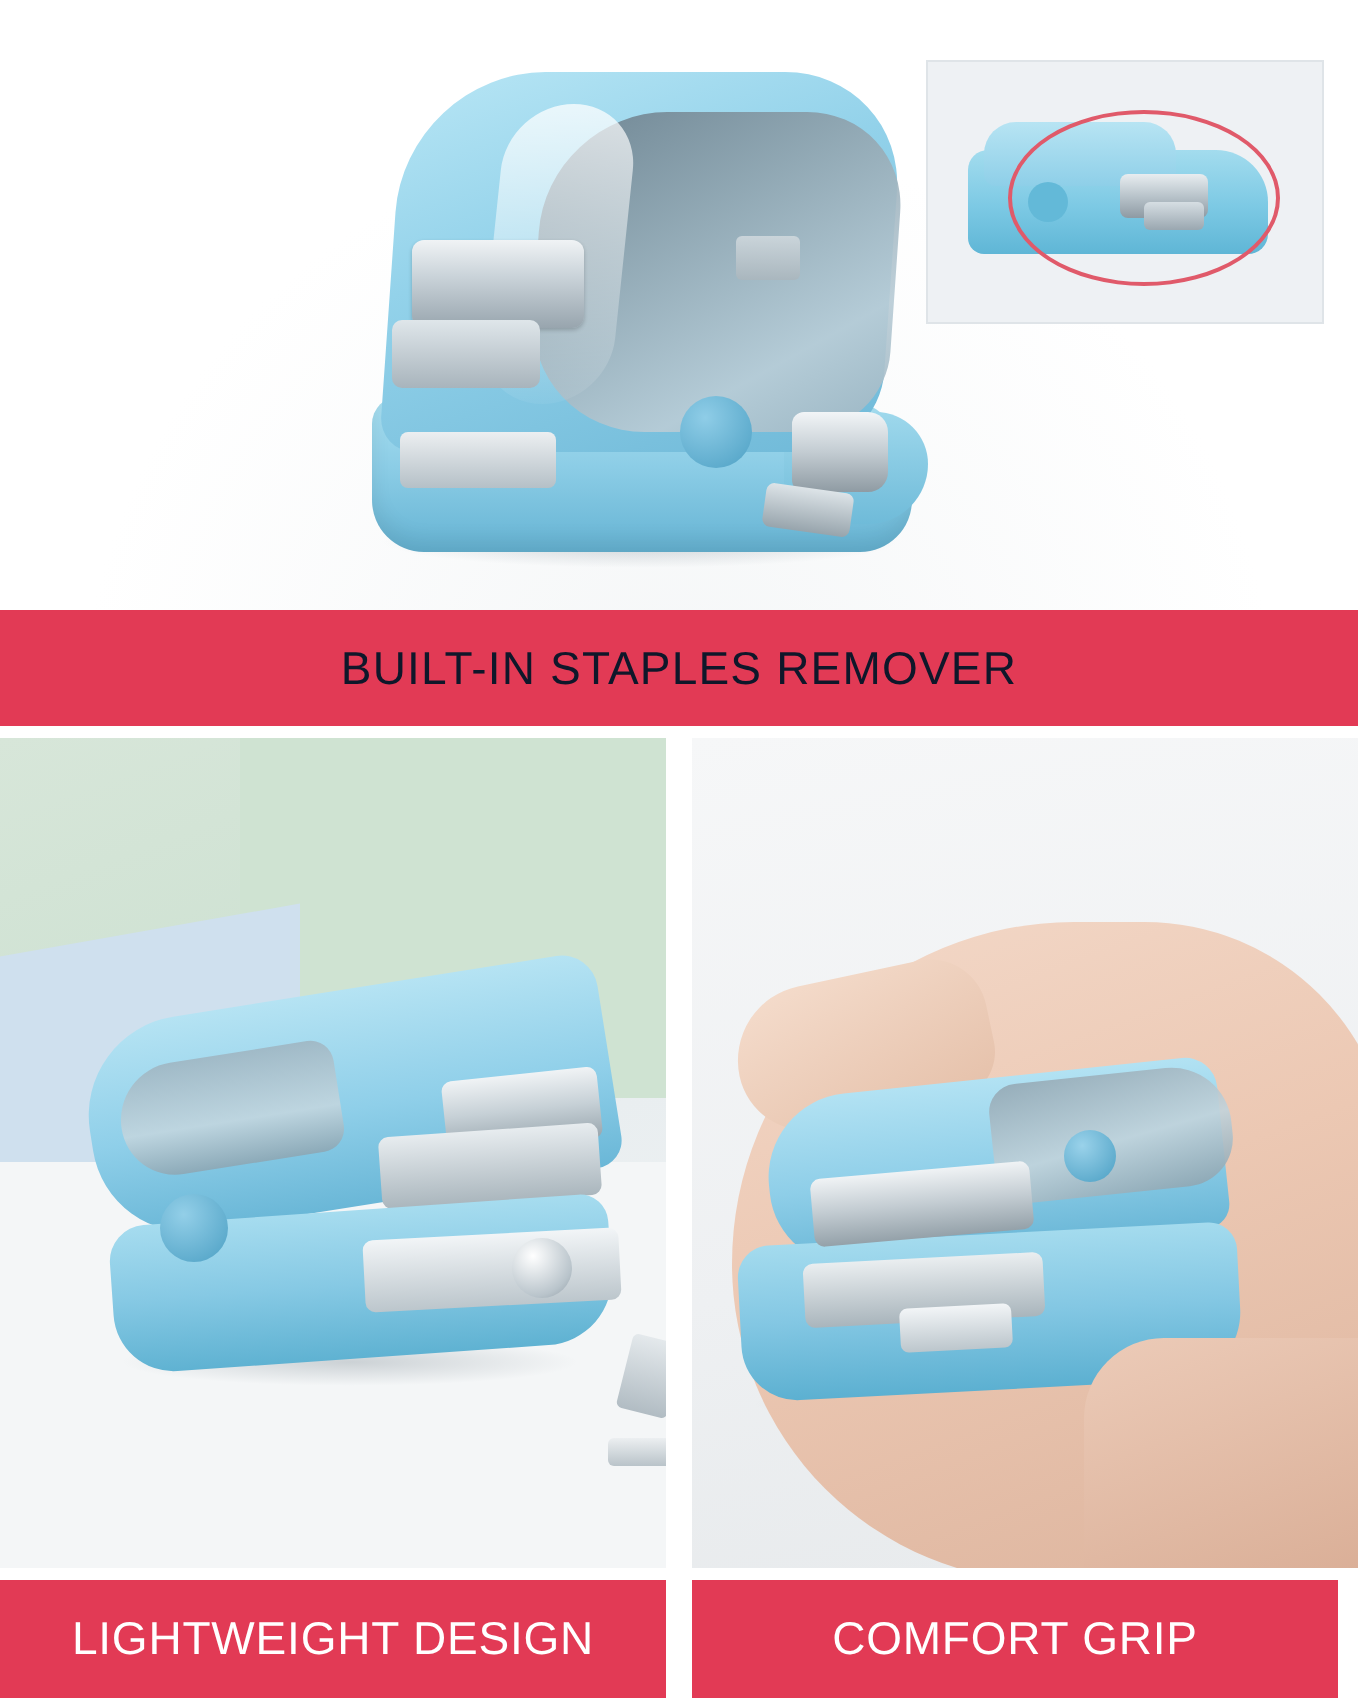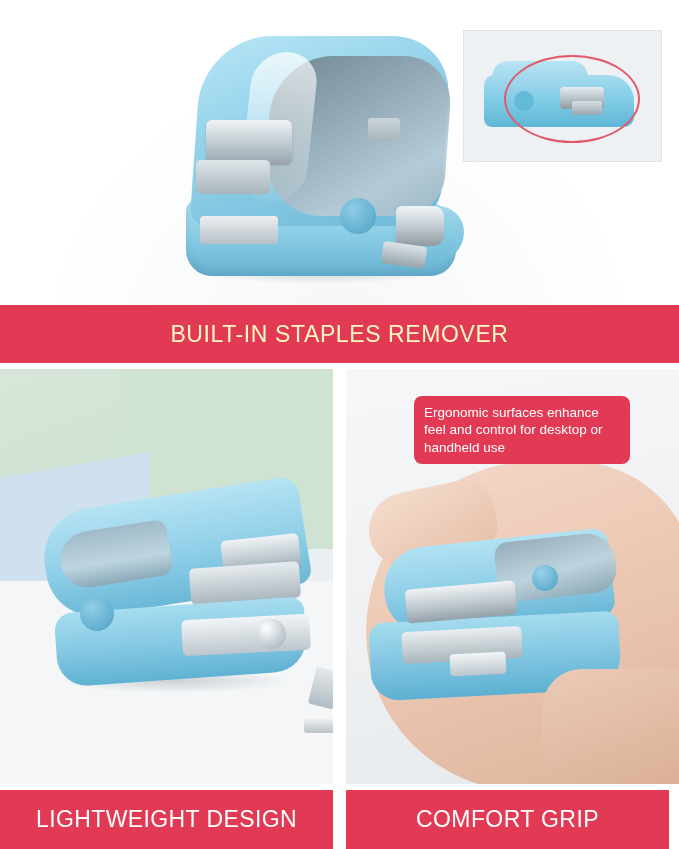--- a/index.html
+++ b/index.html
@@ -54,21 +54,21 @@
   .st-nose-metal{position:absolute;left:396px;top:206px;width:48px;height:40px;border-radius:6px 10px 10px 6px;
      background:linear-gradient(180deg,#f2f5f7 0%,#c3ccd2 50%,#8f9ba3 100%);}
   .st-nose-metal2{position:absolute;left:382px;top:244px;width:44px;height:22px;border-radius:4px;
      background:linear-gradient(180deg,#dde4e8 0%,#97a4ac 100%);transform:rotate(8deg);}
   .st-label{position:absolute;left:368px;top:118px;width:32px;height:22px;border-radius:3px;
      background:linear-gradient(180deg,#cfd8dd,#aab6bd);opacity:.9;}
 
   
   .banner{position:absolute;background:#e23a55;display:flex;align-items:center;justify-content:center;}
   .banner-top{left:0;top:305px;width:679px;height:58px;}
-  .banner-top .btxt{color:#fef9c3;font-size:23px;letter-spacing:.6px;font-weight:400;}
+  .banner-top .btxt{color:#0f172a;font-size:23px;letter-spacing:.6px;font-weight:400;}
   .banner-bl{left:0;top:790px;width:333px;height:59px;}
   .banner-br{left:346px;top:790px;width:323px;height:59px;justify-content:center;}
   .banner-bl .btxt,.banner-br .btxt{color:#ffffff;font-size:23px;letter-spacing:.4px;}
 
   
   .panel-bl{position:absolute;left:0;top:369px;width:333px;height:415px;overflow:hidden;
      background:linear-gradient(160deg,#d7e6d9 0%,#cfe2d3 30%,#e9eef0 55%,#f2f4f5 100%);}
   .bl-green{position:absolute;left:120px;top:0;width:213px;height:180px;background:#cfe3d2;}
   .bl-blue{position:absolute;left:0;top:96px;width:150px;height:130px;background:#cfe0ee;transform:skewY(-10deg);}
   .bl-white{position:absolute;left:0;top:212px;width:333px;height:203px;background:#f4f6f7;}
@@ -195,21 +195,20 @@
     <div class="br-arm"></div>
     <div class="br-arm-dark"></div>
     <div class="br-knob"></div>
     <div class="br-base"></div>
     <div class="br-m1"></div>
     <div class="br-m2"></div>
     <div class="br-m3"></div>
     <div class="hand-wrist"></div>
   </div>
 
-  <div class="bubble bubble-right">Ergonomic surfaces enhance feel and control for desktop or handheld use</div>
 
   <div class="gutter-v"></div>
   <div class="gutter-h2"></div>
 
   <div class="banner banner-bl">
     <span class="btxt">LIGHTWEIGHT DESIGN</span>
   </div>
   <div class="banner banner-br">
     <span class="btxt">COMFORT GRIP</span>
   </div>

